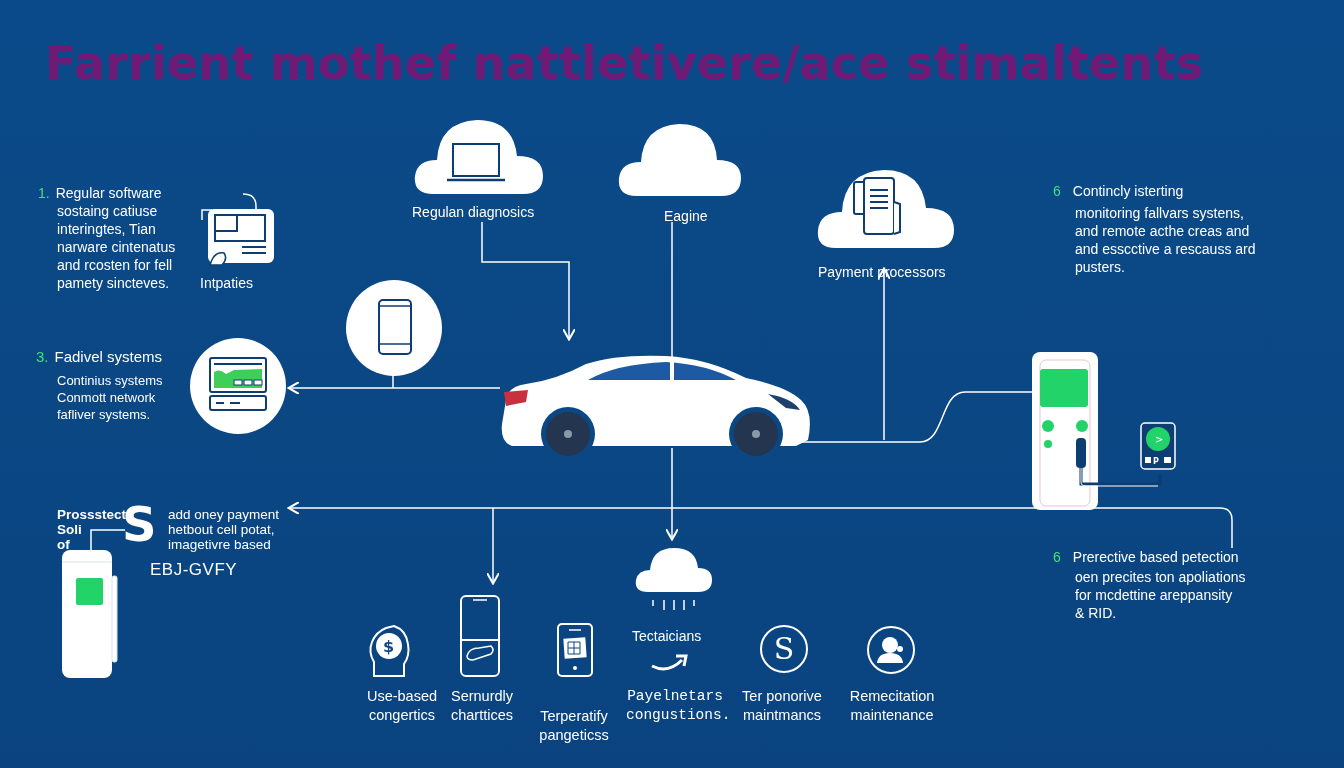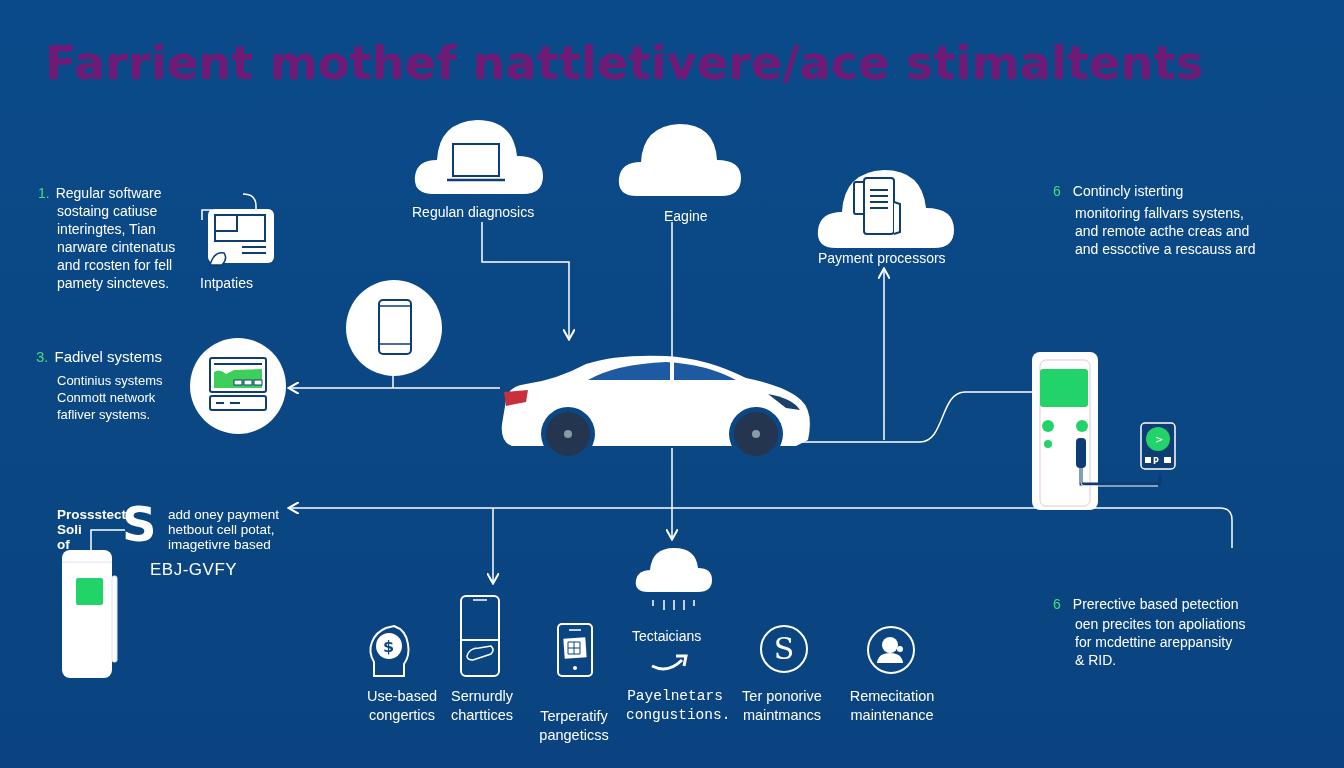--- a/index.html
+++ b/index.html
@@ -128,27 +128,28 @@
     <path d="M20,80 Q0,80 2,62 Q4,44 26,44 Q28,4 68,2 Q106,2 110,40 Q138,40 138,62 Q138,80 118,80 Z" fill="#fff"></path>
     <rect x="38" y="14" width="14" height="32" rx="2" fill="#fff" stroke="#0d3d73" stroke-width="2"></rect>
     <rect x="48" y="10" width="30" height="56" rx="3" fill="#fff" stroke="#0d3d73" stroke-width="2"></rect>
     <line x1="54" y1="22" x2="72" y2="22" stroke="#0d3d73" stroke-width="2"></line>
     <line x1="54" y1="28" x2="72" y2="28" stroke="#0d3d73" stroke-width="2"></line>
     <line x1="54" y1="34" x2="72" y2="34" stroke="#0d3d73" stroke-width="2"></line>
     <line x1="54" y1="40" x2="72" y2="40" stroke="#0d3d73" stroke-width="2"></line>
     <path d="M78,34 L84,36 L84,64 L78,66" fill="#fff" stroke="#0d3d73" stroke-width="2"></path>
   </svg>
 </div>
-<div class="abs lbl" style="left:818px;top:250px;">Payment processors</div>
+<div class="abs lbl" style="left:818px;top:264px;">Payment processors</div>
 
 <div class="abs block" style="left:1053px;top:182px;width:280px;">
   <div style="margin-bottom:4px;"><span class="num" style="margin-right:12px">6</span><span>Contincly isterting</span></div>
   <div style="padding-left:22px">monitoring fallvars systens,</div>
   <div style="padding-left:22px">and remote acthe creas and</div>
   <div style="padding-left:22px">and esscctive a rescauss ard</div>
+  <div style="padding-left:22px">pusters.</div>
 </div>
 
 <div class="abs" style="left:496px;top:350px;">
   <svg width="320" height="112" viewBox="0 0 320 112">
     <path d="M10,50 Q12,36 30,34 Q60,30 90,14 Q120,4 170,6 Q210,8 250,28 Q290,36 305,50 Q318,62 312,90 L300,96 L16,96 Q4,92 6,74 Z" fill="#fff"></path>
     <path d="M92,30 Q120,14 170,12 Q210,14 240,30 Z" fill="#1e5aa3"></path>
     <line x1="176" y1="12" x2="176" y2="30" stroke="#fff" stroke-width="4"></line>
     <path d="M8,42 L32,40 L30,52 L10,56 Z" fill="#c9303e"></path>
     <path d="M272,44 Q296,48 304,60 L290,58 Z" fill="#1c3f6c"></path>
     <circle cx="72" cy="84" r="27" fill="#0a4783"></circle>
@@ -210,21 +211,21 @@
     <path d="M14,46 Q0,46 2,34 Q4,24 16,24 Q18,2 40,2 Q62,2 64,22 Q78,22 78,34 Q78,46 64,46 Z" fill="#fff"></path>
     <line x1="19" y1="54" x2="19" y2="60" stroke="#fff" stroke-width="1.5"></line>
     <line x1="30" y1="54" x2="30" y2="64" stroke="#fff" stroke-width="1.5"></line>
     <line x1="40" y1="54" x2="40" y2="64" stroke="#fff" stroke-width="1.5"></line>
     <line x1="50" y1="54" x2="50" y2="64" stroke="#fff" stroke-width="1.5"></line>
     <line x1="60" y1="54" x2="60" y2="60" stroke="#fff" stroke-width="1.5"></line>
   </svg>
 </div>
 <div class="abs lbl" style="left:632px;top:628px;">Tectaicians</div>
 
-<div class="abs block" style="left:1053px;top:595px;width:280px;">
+<div class="abs block" style="left:1053px;top:548px;width:280px;">
   <div style="margin-bottom:2px;"><span class="num" style="margin-right:12px">6</span><span>Prerective based petection</span></div>
   <div style="padding-left:22px">oen precites ton apoliations</div>
   <div style="padding-left:22px">for mcdettine areppansity</div>
   <div style="padding-left:22px">&amp; RID.</div>
 </div>
 
 <div class="abs" style="left:366px;top:622px;">
   <svg width="46" height="56" viewBox="0 0 46 56">
     <path d="M8,54 L8,40 Q2,30 6,20 Q10,10 20,6 L28,4 Q40,8 42,22 Q44,34 38,42 L38,54 Z" fill="none" stroke="#fff" stroke-width="2"></path>
     <circle cx="23" cy="24" r="13" fill="#fff"></circle>

